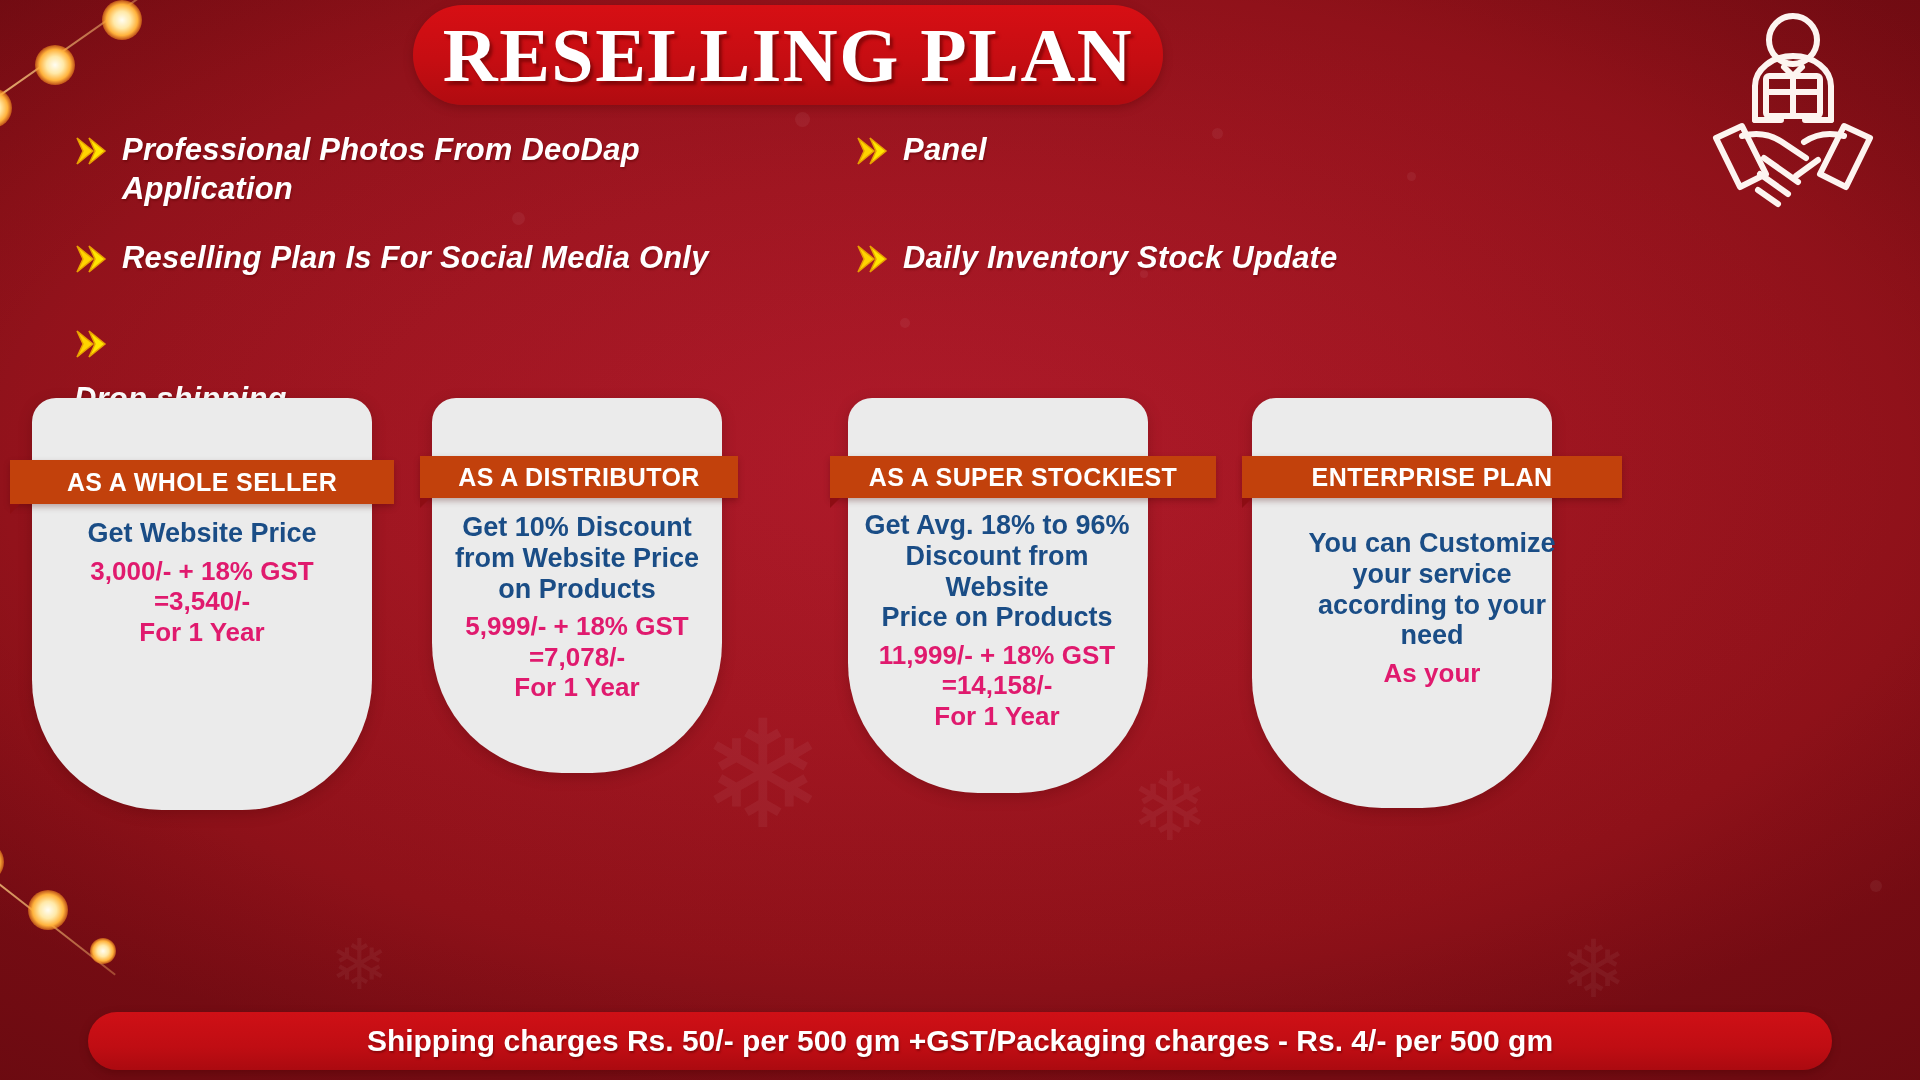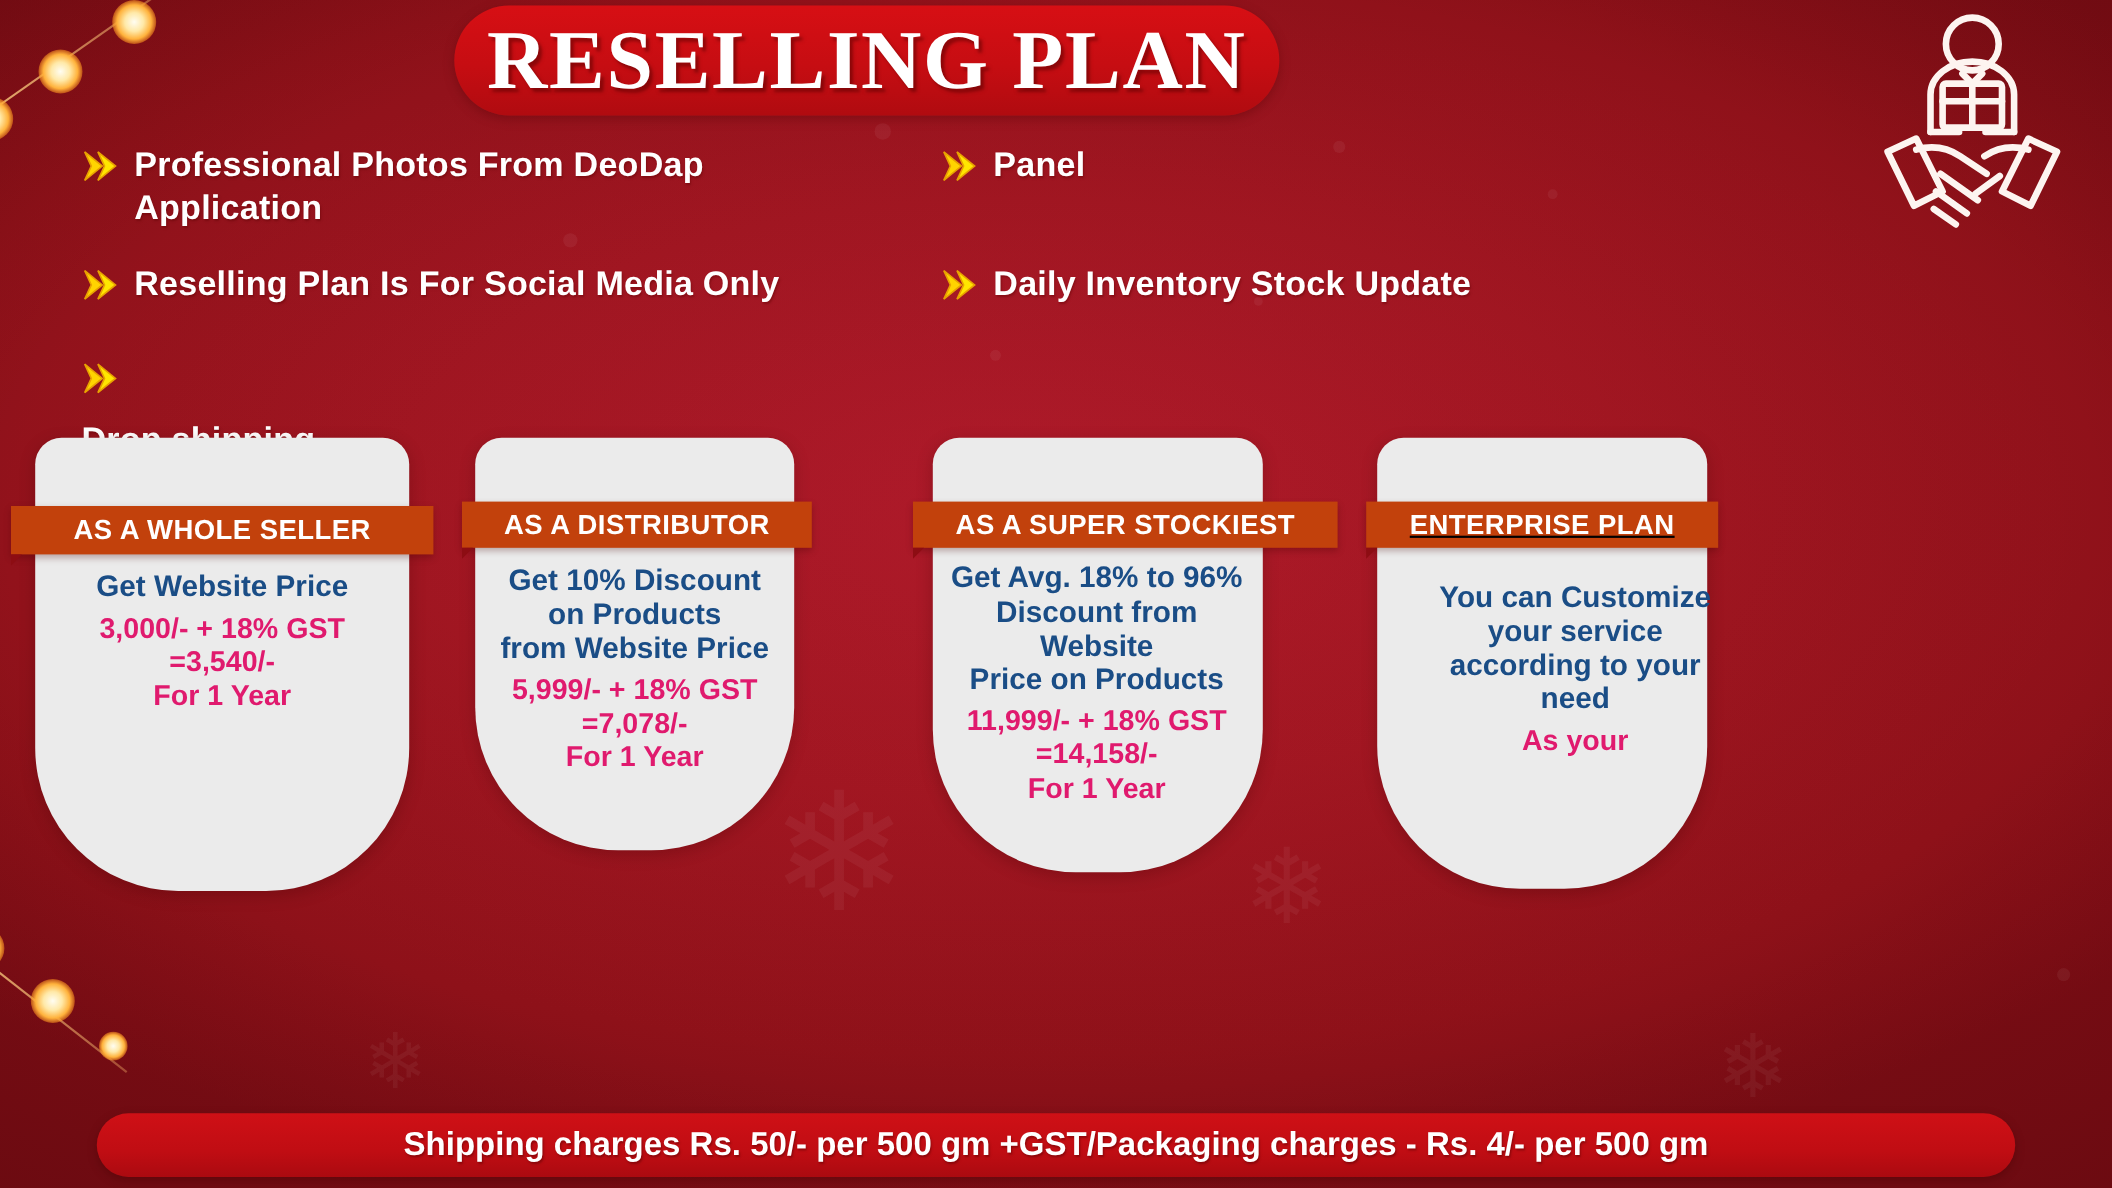--- a/index.html
+++ b/index.html
@@ -66,20 +66,21 @@
   
   #features { position:absolute; left:0; top:125px; width:1560px; }
   .feat {
     position:absolute; display:flex; align-items:flex-start; gap:14px;
   }
   .feat .chev { flex:0 0 auto; margin-top:4px; }
   .feat .label {
     color:#ffffff; font-weight:bold; font-size:31px; line-height:1.26;
     text-shadow:1px 2px 2px rgba(90,0,0,.4);
     letter-spacing:.2px;
+    font-style:italic;
   }
 
   
   #cards { position:absolute; left:0; top:398px; width:1920px; height:420px; }
   .card { position:absolute; top:0; }
   .card .body {
     position:absolute; left:0; top:0;
     background:#ebebeb;
     border-radius:24px 24px 130px 130px;
     box-shadow:0 4px 14px rgba(60,0,5,.25);
@@ -254,22 +255,22 @@
     </div>
   </div>
 
   <div class="card" style="left:410px;">
     <div class="body" style="left:22px; width:290px; height:375px;"></div>
     <div class="ribbon" style="left:10px; top:58px; width:318px; height:42px;">
       <span class="rl">AS A DISTRIBUTOR</span>
     </div>
     <div class="content" style="left:22px; top:114px; width:290px;">
       <div class="head">Get 10% Discount</div>
+      <div class="head">from Website Price</div>
       <div class="head">on Products</div>
-      <div class="head">from Website Price</div>
       <div class="price gap">5,999/- + 18% GST</div>
       <div class="price">=7,078/-</div>
       <div class="price">For 1 Year</div>
     </div>
   </div>
 
   <div class="card" style="left:820px;">
     <div class="body" style="left:28px; width:300px; height:395px;"></div>
     <div class="ribbon" style="left:10px; top:58px; width:386px; height:42px;">
       <span class="rl">AS A SUPER STOCKIEST</span>
@@ -280,21 +281,21 @@
       <div class="head">Website</div>
       <div class="head">Price on Products</div>
       <div class="price gap">11,999/- + 18% GST</div>
       <div class="price">=14,158/-</div>
       <div class="price">For 1 Year</div>
     </div>
   </div>
 
   <div class="card" style="left:1230px;">
     <div class="body" style="left:22px; width:300px; height:410px;"></div>
-    <div class="ribbon" style="left:12px; top:58px; width:320px; height:42px;text-decoration:underline;">
+    <div class="ribbon" style="left:12px; top:58px; width:380px; height:42px;">
       <span class="rl">ENTERPRISE PLAN</span>
     </div>
     <div class="content" style="left:22px; top:130px; width:360px;">
       <div class="head">You can Customize</div>
       <div class="head">your service</div>
       <div class="head">according to your</div>
       <div class="head">need</div>
       <div class="price gap">As your</div>
     </div>
   </div>

